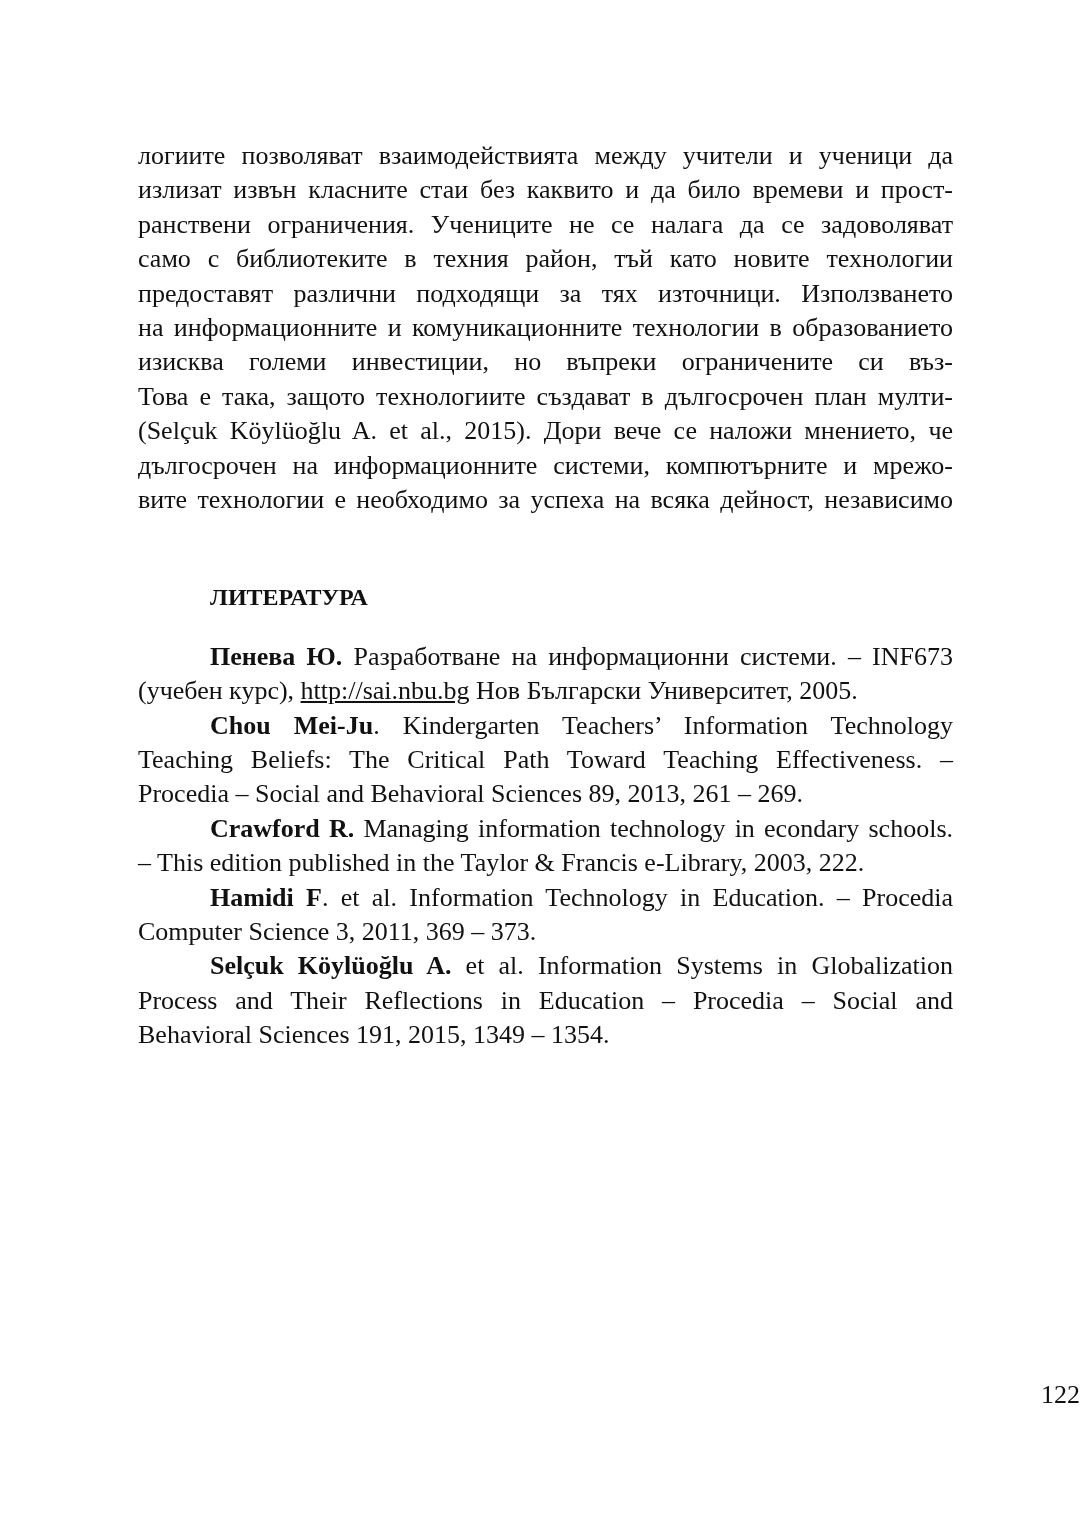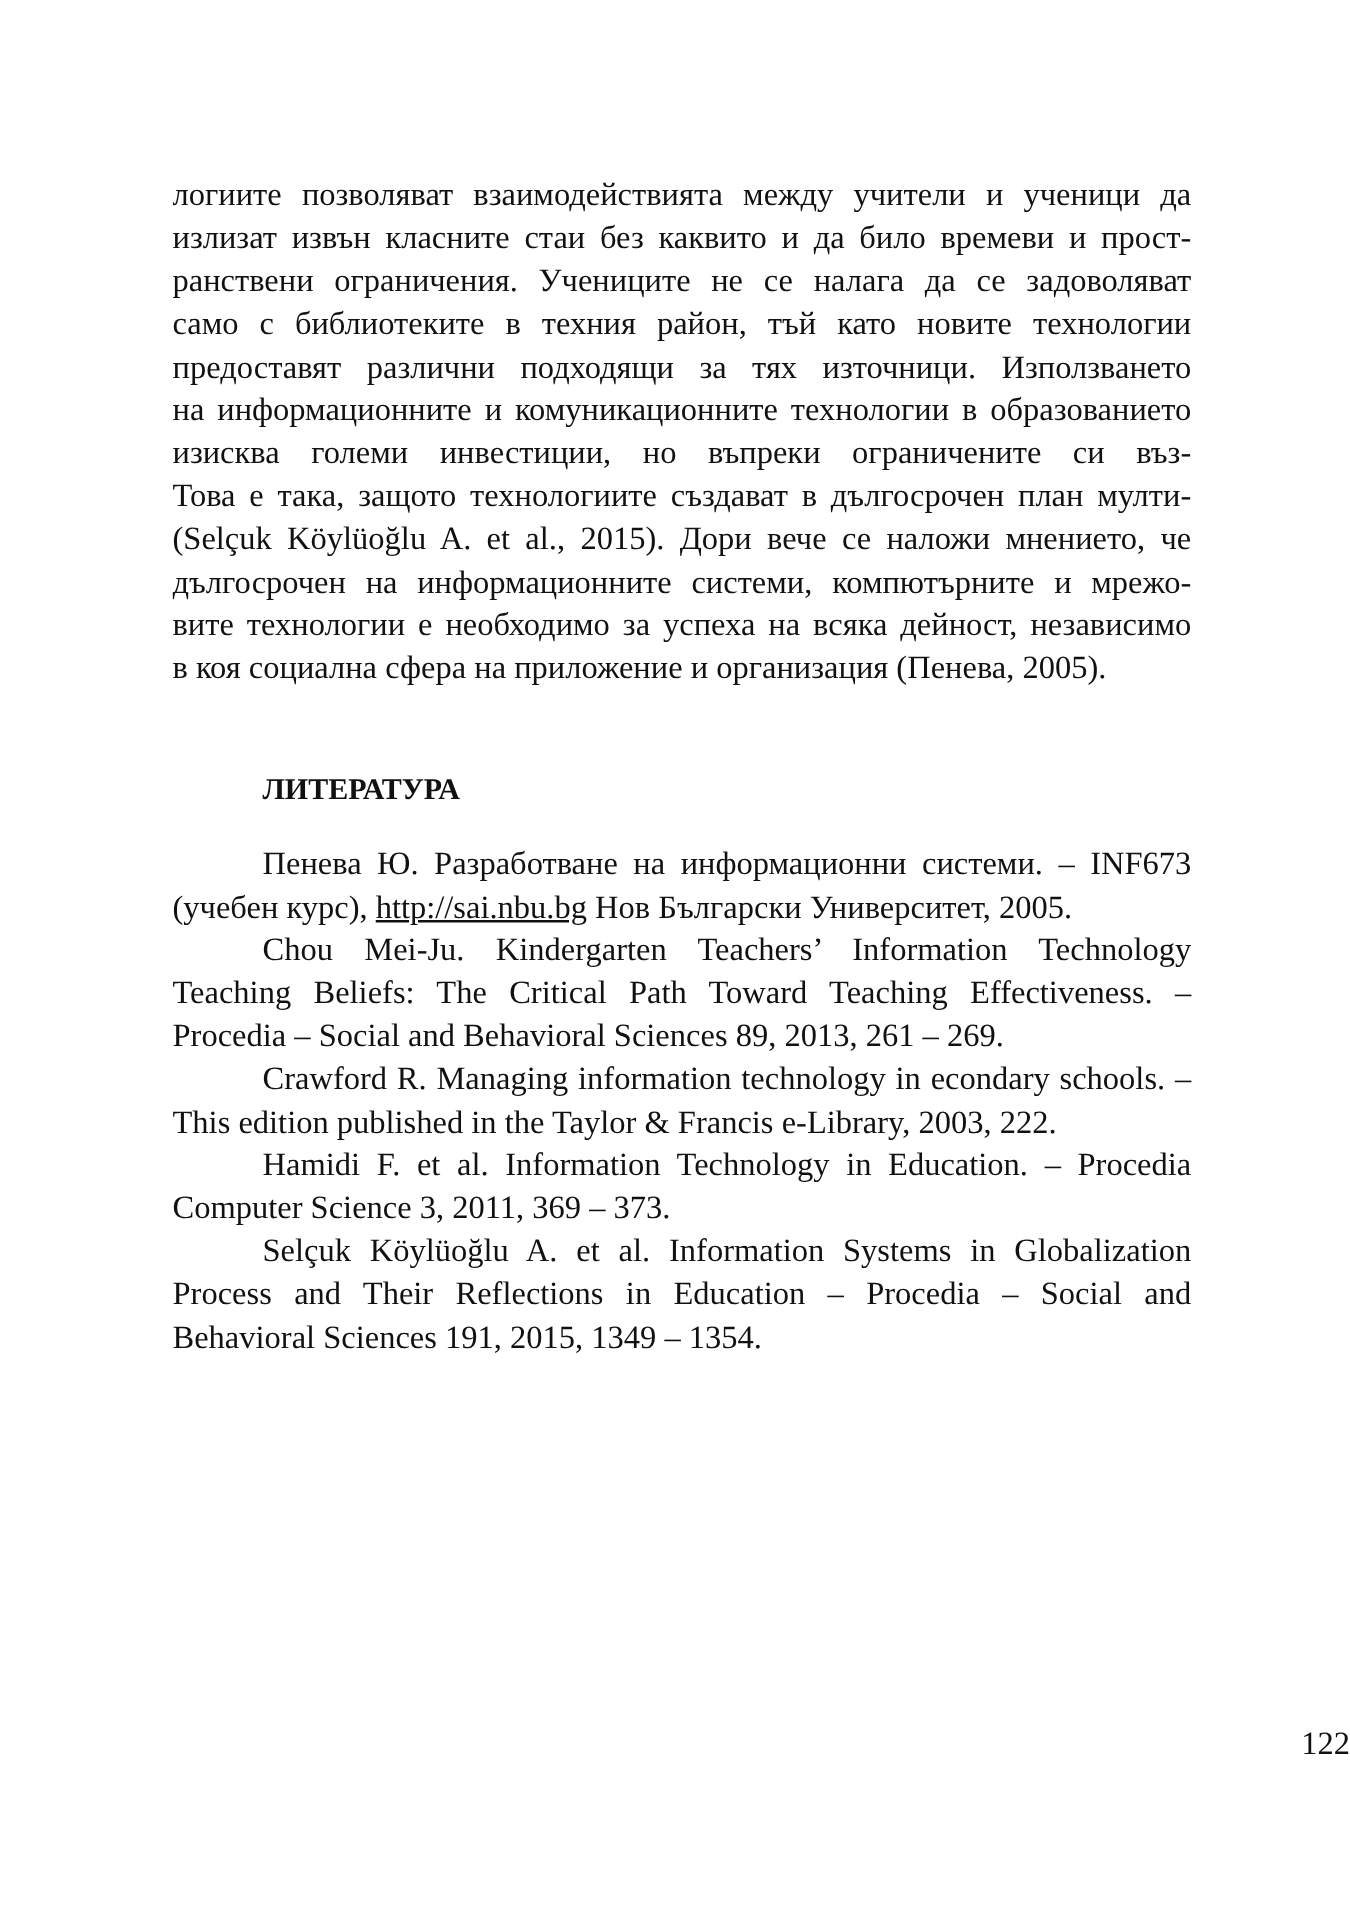--- a/index.html
+++ b/index.html
@@ -41,21 +41,21 @@
     margin-top: 25px;
   }
   .reference {
     font-size: 26px;
     line-height: 34.4px;
     text-align: justify;
     text-indent: 72px;
     margin: 0;
     padding: 0;
   }
-  .reference b { font-weight: normal; }
+  .reference b { font-weight: bold; }
   .reference .u { text-decoration: underline; }
   .page-number {
     position: absolute;
     top: 1378px;
     left: 0;
     width: 100%;
     text-align: right;
     font-size: 26px;
     line-height: 34.4px;
   }
@@ -70,21 +70,20 @@
         <div class="para-line">излизат извън класните стаи без каквито и да било времеви и прост-</div>
         <div class="para-line">ранствени ограничения. Учениците не се налага да се задоволяват</div>
         <div class="para-line">само с библиотеките в техния район, тъй като новите технологии</div>
         <div class="para-line">предоставят различни подходящи за тях източници. Използването</div>
         <div class="para-line">на информационните и комуникационните технологии в образованието</div>
         <div class="para-line">изисква големи инвестиции, но въпреки ограничените си въз-</div>
         <div class="para-line">Това е така, защото технологиите създават в дългосрочен план мулти-</div>
         <div class="para-line">(Selçuk Köylüoğlu A. et al., 2015). Дори вече се наложи мнението, че</div>
         <div class="para-line">дългосрочен на информационните системи, компютърните и мрежо-</div>
         <div class="para-line">вите технологии е необходимо за успеха на всяка дейност, независимо</div>
-        <div class="para-line last">в коя социална сфера на приложение и организация (Пенева, 2005).</div>
       </div>
     <h2 class="bib-heading">ЛИТЕРАТУРА</h2>
     <div class="references" id="refs">
         <p class="reference"><b>Пенева Ю.</b><span> Разработване на информационни системи. – INF673 (учебен курс), </span><span class="u">http://sai.nbu.bg</span><span> Нов Български Университет, 2005.</span></p>
         <p class="reference"><b>Chou Mei-Ju</b><span>. Kindergarten Teachers’ Information Technology Teaching Beliefs: The Critical Path Toward Teaching Effectiveness. – Procedia – Social and Behavioral Sciences 89, 2013, 261 – 269.</span></p>
         <p class="reference"><b>Crawford R.</b><span> Managing information technology in econdary schools. – This edition published in the Taylor &amp; Francis e-Library, 2003, 222.</span></p>
         <p class="reference"><b>Hamidi F</b><span>. et al. Information Technology in Education. – Procedia Computer Science 3, 2011, 369 – 373.</span></p>
         <p class="reference"><b>Selçuk Köylüoğlu A.</b><span> et al. Information Systems in Globalization Process and Their Reflections in Education – Procedia – Social and Behavioral Sciences 191, 2015, 1349 – 1354.</span></p>
       </div>
   </div>

